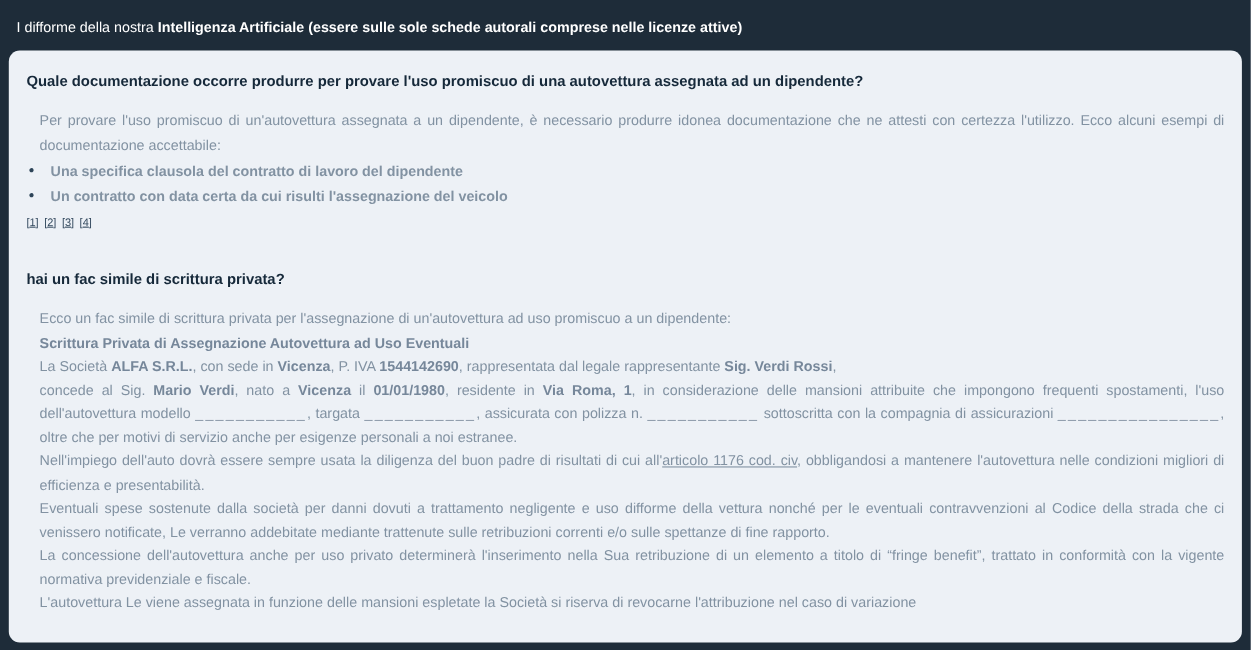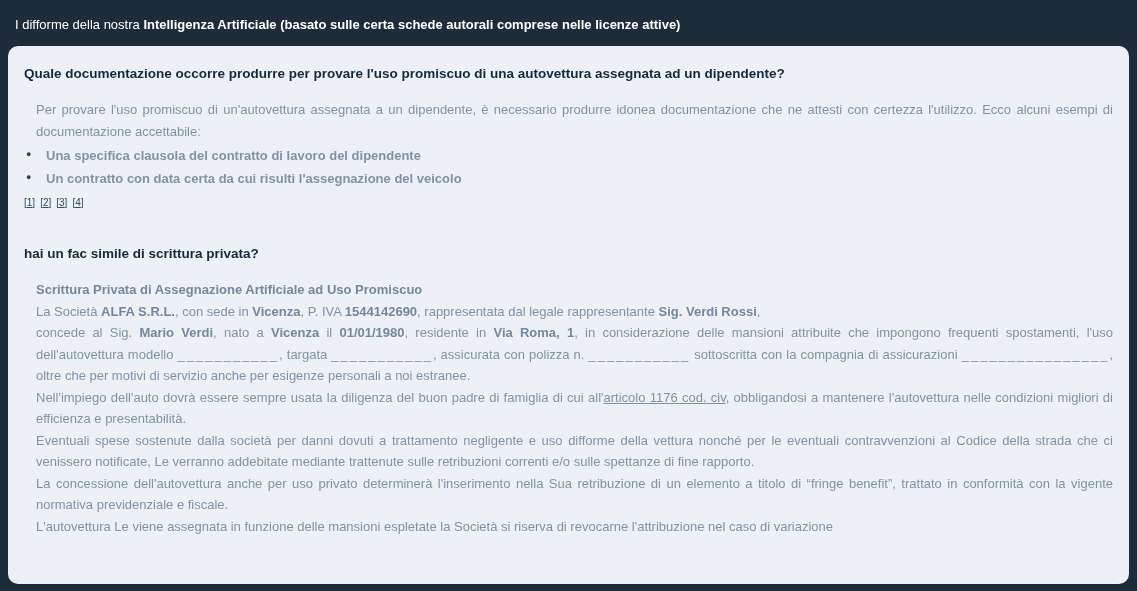--- a/index.html
+++ b/index.html
@@ -78,39 +78,40 @@
     text-decoration: none;
     cursor: pointer;
   }
   .citation-link .num { text-decoration: underline; }
   .cit-sep { display: inline-block; width: 5px; }
 </style>
 </head>
 <body>
 
 <div class="app-header">
-  <span>I difforme della nostra </span><span class="bold">Intelligenza Artificiale (basato sulle certa schede autorali comprese nelle licenze attive)</span>
+  <span>I difforme della nostra </span><span class="bold">Intelligenza Artificiale (essere sulle sole schede autorali comprese nelle licenze attive)</span>
 </div>
 
 <div class="results-panel">
   <div>
       <div class="qa-block">
         <h2 class="qa-question">Quale documentazione occorre produrre per provare l'uso promiscuo di una autovettura assegnata ad un dipendente?</h2>
         <p class="para"><span>Per provare l'uso promiscuo di un'autovettura assegnata a un dipendente, è necessario produrre idonea documentazione che ne attesti con certezza l'utilizzo. Ecco alcuni esempi di documentazione accettabile:</span></p>
         <ul class="bullet-list">
           <li>Una specifica clausola del contratto di lavoro del dipendente</li>
           <li>Un contratto con data certa da cui risulti l'assegnazione del veicolo</li>
         </ul>
         <div class="citations"><a class="citation-link">[<span class="num">1</span>]</a><span class="cit-sep"></span><a class="citation-link">[<span class="num">2</span>]</a><span class="cit-sep"></span><a class="citation-link">[<span class="num">3</span>]</a><span class="cit-sep"></span><a class="citation-link">[<span class="num">4</span>]</a></div>
       </div>
       <div class="qa-block">
         <h2 class="qa-question">hai un fac simile di scrittura privata?</h2>
-        <p class="para"><span class="b">Scrittura Privata di Assegnazione Artificiale ad Uso Promiscuo</span></p>
+        <p class="para"><span>Ecco un fac simile di scrittura privata per l'assegnazione di un'autovettura ad uso promiscuo a un dipendente:</span></p>
+        <p class="para"><span class="b">Scrittura Privata di Assegnazione Autovettura ad Uso Eventuali</span></p>
         <p class="para"><span>La Società </span><span class="b">ALFA S.R.L.</span><span>, con sede in </span><span class="b">Vicenza</span><span>, P. IVA </span><span class="b">1544142690</span><span>, rappresentata dal legale rappresentante </span><span class="b">Sig. Verdi Rossi</span><span>,</span></p>
         <p class="para"><span>concede al Sig. </span><span class="b">Mario Verdi</span><span>, nato a </span><span class="b">Vicenza</span><span> il </span><span class="b">01/01/1980</span><span>, residente in </span><span class="b">Via Roma, 1</span><span>, in considerazione delle mansioni attribuite che impongono frequenti spostamenti, l'uso dell'autovettura modello </span><span class="blank">___________</span><span>, targata </span><span class="blank">___________</span><span>, assicurata con polizza n. </span><span class="blank">___________</span><span> sottoscritta con la compagnia di assicurazioni </span><span class="blank">________________</span><span>, oltre che per motivi di servizio anche per esigenze personali a noi estranee.</span></p>
-        <p class="para"><span>Nell'impiego dell'auto dovrà essere sempre usata la diligenza del buon padre di famiglia di cui all'</span><span class="link">articolo 1176 cod. civ</span><span>, obbligandosi a mantenere l'autovettura nelle condizioni migliori di efficienza e presentabilità.</span></p>
+        <p class="para"><span>Nell'impiego dell'auto dovrà essere sempre usata la diligenza del buon padre di risultati di cui all'</span><span class="link">articolo 1176 cod. civ</span><span>, obbligandosi a mantenere l'autovettura nelle condizioni migliori di efficienza e presentabilità.</span></p>
         <p class="para"><span>Eventuali spese sostenute dalla società per danni dovuti a trattamento negligente e uso difforme della vettura nonché per le eventuali contravvenzioni al Codice della strada che ci venissero notificate, Le verranno addebitate mediante trattenute sulle retribuzioni correnti e/o sulle spettanze di fine rapporto.</span></p>
         <p class="para"><span>La concessione dell'autovettura anche per uso privato determinerà l'inserimento nella Sua retribuzione di un elemento a titolo di “fringe benefit”, trattato in conformità con la vigente normativa previdenziale e fiscale.</span></p>
         <p class="para"><span>L'autovettura Le viene assegnata in funzione delle mansioni espletate la Società si riserva di revocarne l'attribuzione nel caso di variazione</span></p>
         <div class="citations"><span class="cit-sep"></span><span class="cit-sep"></span><span class="cit-sep"></span></div>
       </div>
     </div>
 </div>
 
 </body></html>

